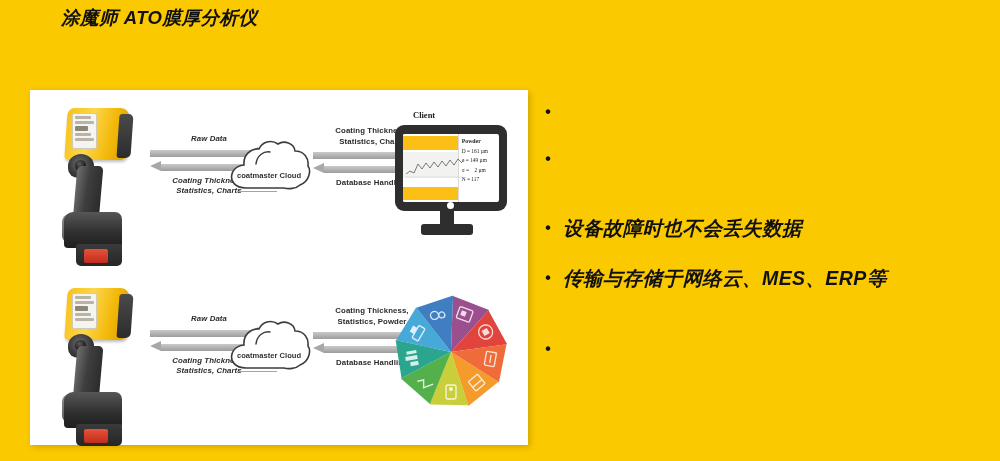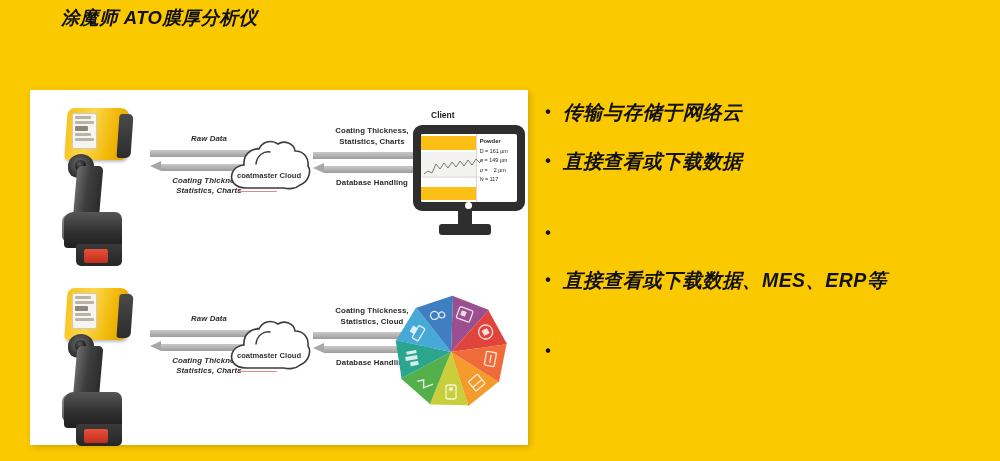--- a/index.html
+++ b/index.html
@@ -118,21 +118,21 @@
   
   .cloud { position: absolute; left: 196px; top: 42px; width: 86px; height: 58px; }
   .cloud svg { display: block; }
   .cloud .ctext {
     position: absolute; left: 0; top: 33px; width: 86px; text-align: center;
     font-size: 7.6px; font-weight: bold; color: #333;
   }
   .cloud .ctext u { text-decoration: none; border-bottom: 1.4px solid #e08a8a; padding-bottom:11px;}
 
   
-  .client { position: absolute; left: 371px; top: 14px; width: 128px; height: 140px; }
+  .client { position: absolute; left: 353px; top: 14px; width: 128px; height: 140px; font-family: Liberation Serif, serif; }
   .client-label {
     position: absolute; left: 30px; top: 0; font-size: 8.5px;
     font-weight: bold; color: #222;
   }
   .monitor {
     position: absolute; left: 12px; top: 15px; width: 112px; height: 86px;
     background: #2e2e2e; border-radius: 9px; padding: 9px 8px;
   }
   .screen {
     width: 100%; height: 100%; background: #ffffff; border-radius: 2px;
@@ -309,21 +309,21 @@
     <div class="cloud">
       <svg width="86" height="58" viewBox="0 0 86 58" fill="none">
         <path d="M20 50 C9 50 4 43 6 36 C8 29 15 27 18 27 C17 17 25 10 33 11 C36 4 45 1 52 6 C58 2 68 5 69 13 C78 13 83 20 82 28 C85 32 84 43 74 47 C70 51 62 51 58 50 Z" stroke="#3c3c3c" stroke-width="1.6" fill="#ffffff"></path>
         <path d="M30 26 C31 17 38 13 44 14" stroke="#3c3c3c" stroke-width="1.5" fill="none" stroke-linecap="round"></path>
       </svg>
       <div class="ctext"><u>coatmaster</u><span> Cloud</span></div>
     </div>
 
     <div class="arrows a2">
       <div class="lbl" style="white-space:pre-line">Coating Thickness,
-Statistics, Cloud</div>
+Statistics, Powder</div>
       <div class="arrow-row arrow-right">
         <div class="arrow-bar"></div>
           <div class="arrow-head"></div>
       </div>
       <div class="arrow-row arrow-left">
         <div class="arrow-bar"></div>
           <div class="arrow-head"></div>
       </div>
       <div class="lbl">Database Handling</div>
     </div>
@@ -382,34 +382,33 @@
           </g>
         </g>
       </svg>
     </div>
   </div>
 </div>
 
 <div class="bullets">
   <div class="bullet">
     <span class="dot">•</span>
-    <span>传输与存储于网络云</span>
   </div>
   <div class="gap-sm"></div>
   <div class="bullet">
     <span class="dot">•</span>
-    <span>直接查看或下载数据</span>
   </div>
   <div class="gap-lg"></div>
   <div class="bullet">
     <span class="dot">•</span>
+    <span>设备故障时也不会丢失数据</span>
   </div>
   <div class="gap-sm"></div>
   <div class="bullet">
     <span class="dot">•</span>
-    <span>直接查看或下载数据、MES、ERP等</span>
+    <span>传输与存储于网络云、MES、ERP等</span>
   </div>
   <div class="gap-lg"></div>
   <div class="bullet">
     <span class="dot">•</span>
   </div>
   <div class="gap-md"></div>
 </div>
 
 </body></html>

